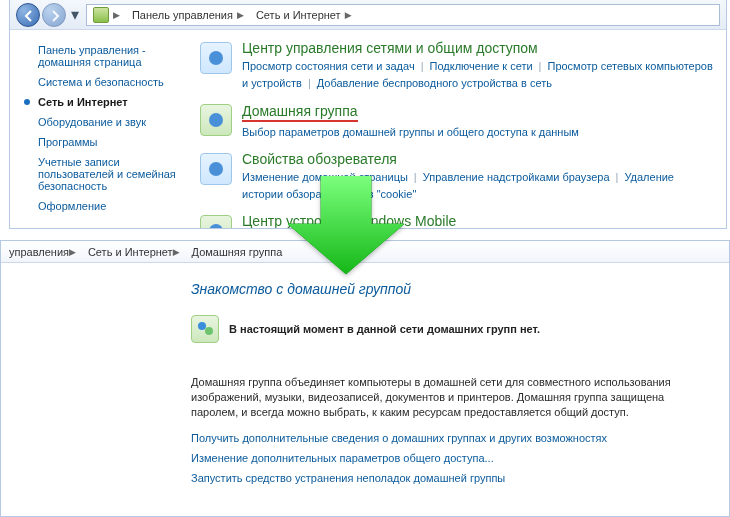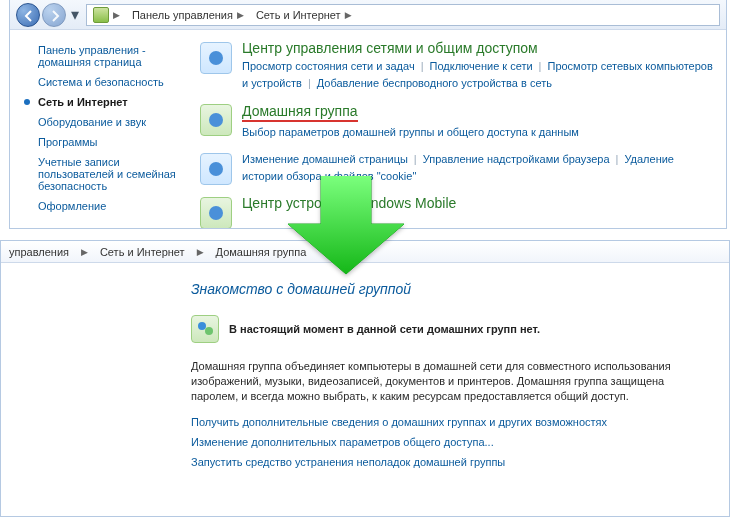--- a/index.html
+++ b/index.html
@@ -39,26 +39,26 @@
   .links a { color: #0a5a9c; text-decoration: none; }
   .links .sep { color: #9ab; margin: 0 6px; }
 
   
   .arrow { position: absolute; left: 286px; top: 176px; width: 120px; height: 100px; z-index: 30; }
   .arrow svg { filter: drop-shadow(0 2px 2px rgba(0,0,0,.25)); }
 
   
   .window-bot { position: absolute; left: 0; top: 240px; width: 730px; height: 277px; border: 1px solid #b5c9e2; background: #fff; }
   .crumb { height: 22px; border-bottom: 1px solid #cdd9ea; display: flex; align-items: center; font-size: 11px; color: #333; padding-left: 2px; background: linear-gradient(#fff,#f1f5fb); }
-  .crumb .seg { padding: 0 6px; display: flex; align-items: center; gap: 12px; }
+  .crumb .seg { padding: 0 6px; display: flex; align-items: center; gap: 0; }
   .crumb .chev { color: #666; font-size: 9px; }
 
   .content-bot { padding: 18px 30px 10px 190px; font-size: 11px; color: #2a2a2a; }
   .content-bot h2 { font-size: 14px; color: #0a5a9c; font-weight: normal; margin-bottom: 18px; font-style: italic; }
-  .status-row { display: flex; align-items: center; gap: 10px; margin-bottom: 16px; }
+  .status-row { display: flex; align-items: center; gap: 10px; margin-bottom: 32px; }
   .status-row .sic { width: 28px; height: 28px; border-radius: 4px; background: linear-gradient(#e8f5e0,#cde8bc); border:1px solid #9ecf82; display:flex; align-items:center; justify-content:center;}
   .status-row b { font-size: 11px; font-weight: bold; color: #222; }
   .content-bot p { margin-bottom: 12px; line-height: 15px; }
   .content-bot a.lnk { display: block; color: #0a5a9c; text-decoration: none; margin-bottom: 8px; }
 </style>
 </head>
 <body>
 
 <div class="window-top">
   <div class="titlebar">
@@ -119,20 +119,21 @@
           </div>
           <div class="content"><h3 class="hg">Домашняя группа</h3><div class="links"><a href="#">Выбор параметров домашней группы и общего доступа к данным</a></div></div>
         </div>
         <div class="section">
           <div class="icon ic-ie">
             <svg width="20" height="20">
               <circle cx="10" cy="10" r="7" fill="#4a90d9"></circle>
             </svg>
           </div>
           <div class="content">
+            <h3>Свойства обозревателя</h3>
             <div class="links"><a href="#">Изменение домашней страницы</a><span class="sep">|</span><a href="#">Управление надстройками браузера</a><span class="sep">|</span><a href="#">Удаление истории обзора и файлов "cookie"</a></div>
           </div>
         </div>
         <div class="section">
           <div class="icon ic-wm">
             <svg width="20" height="20">
               <circle cx="10" cy="10" r="7" fill="#4a90d9"></circle>
             </svg>
           </div>
           <div class="content">

